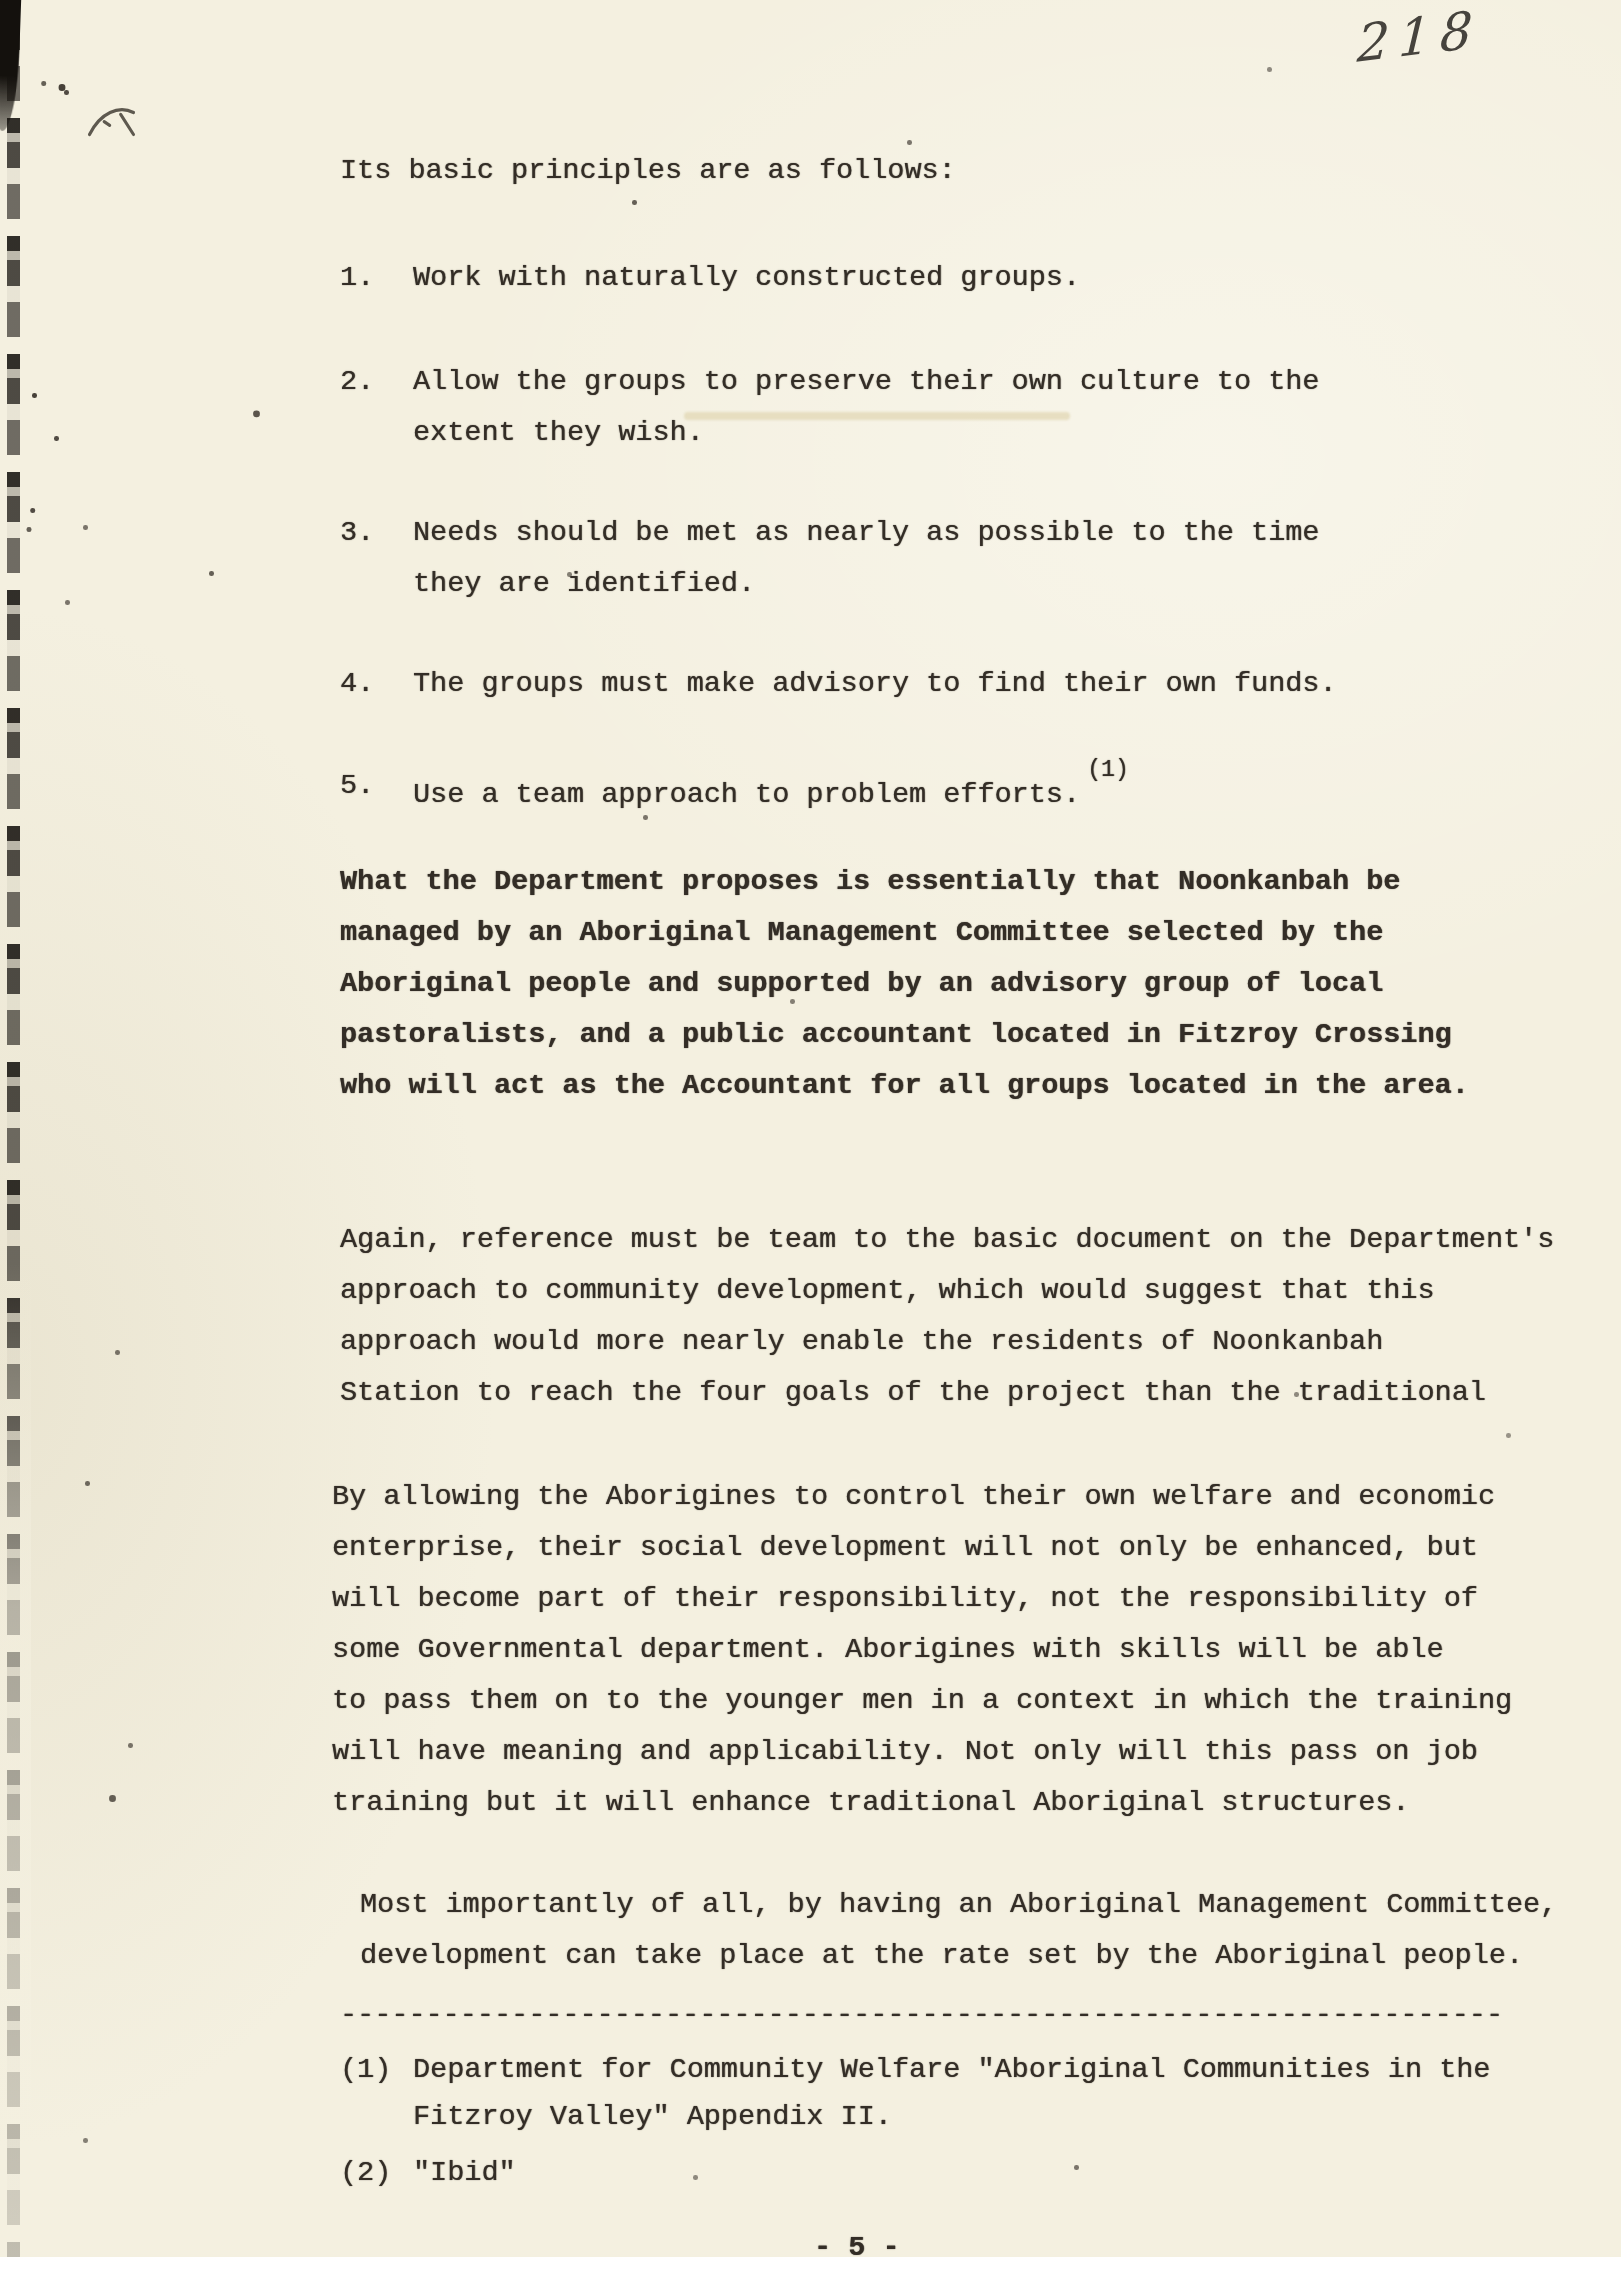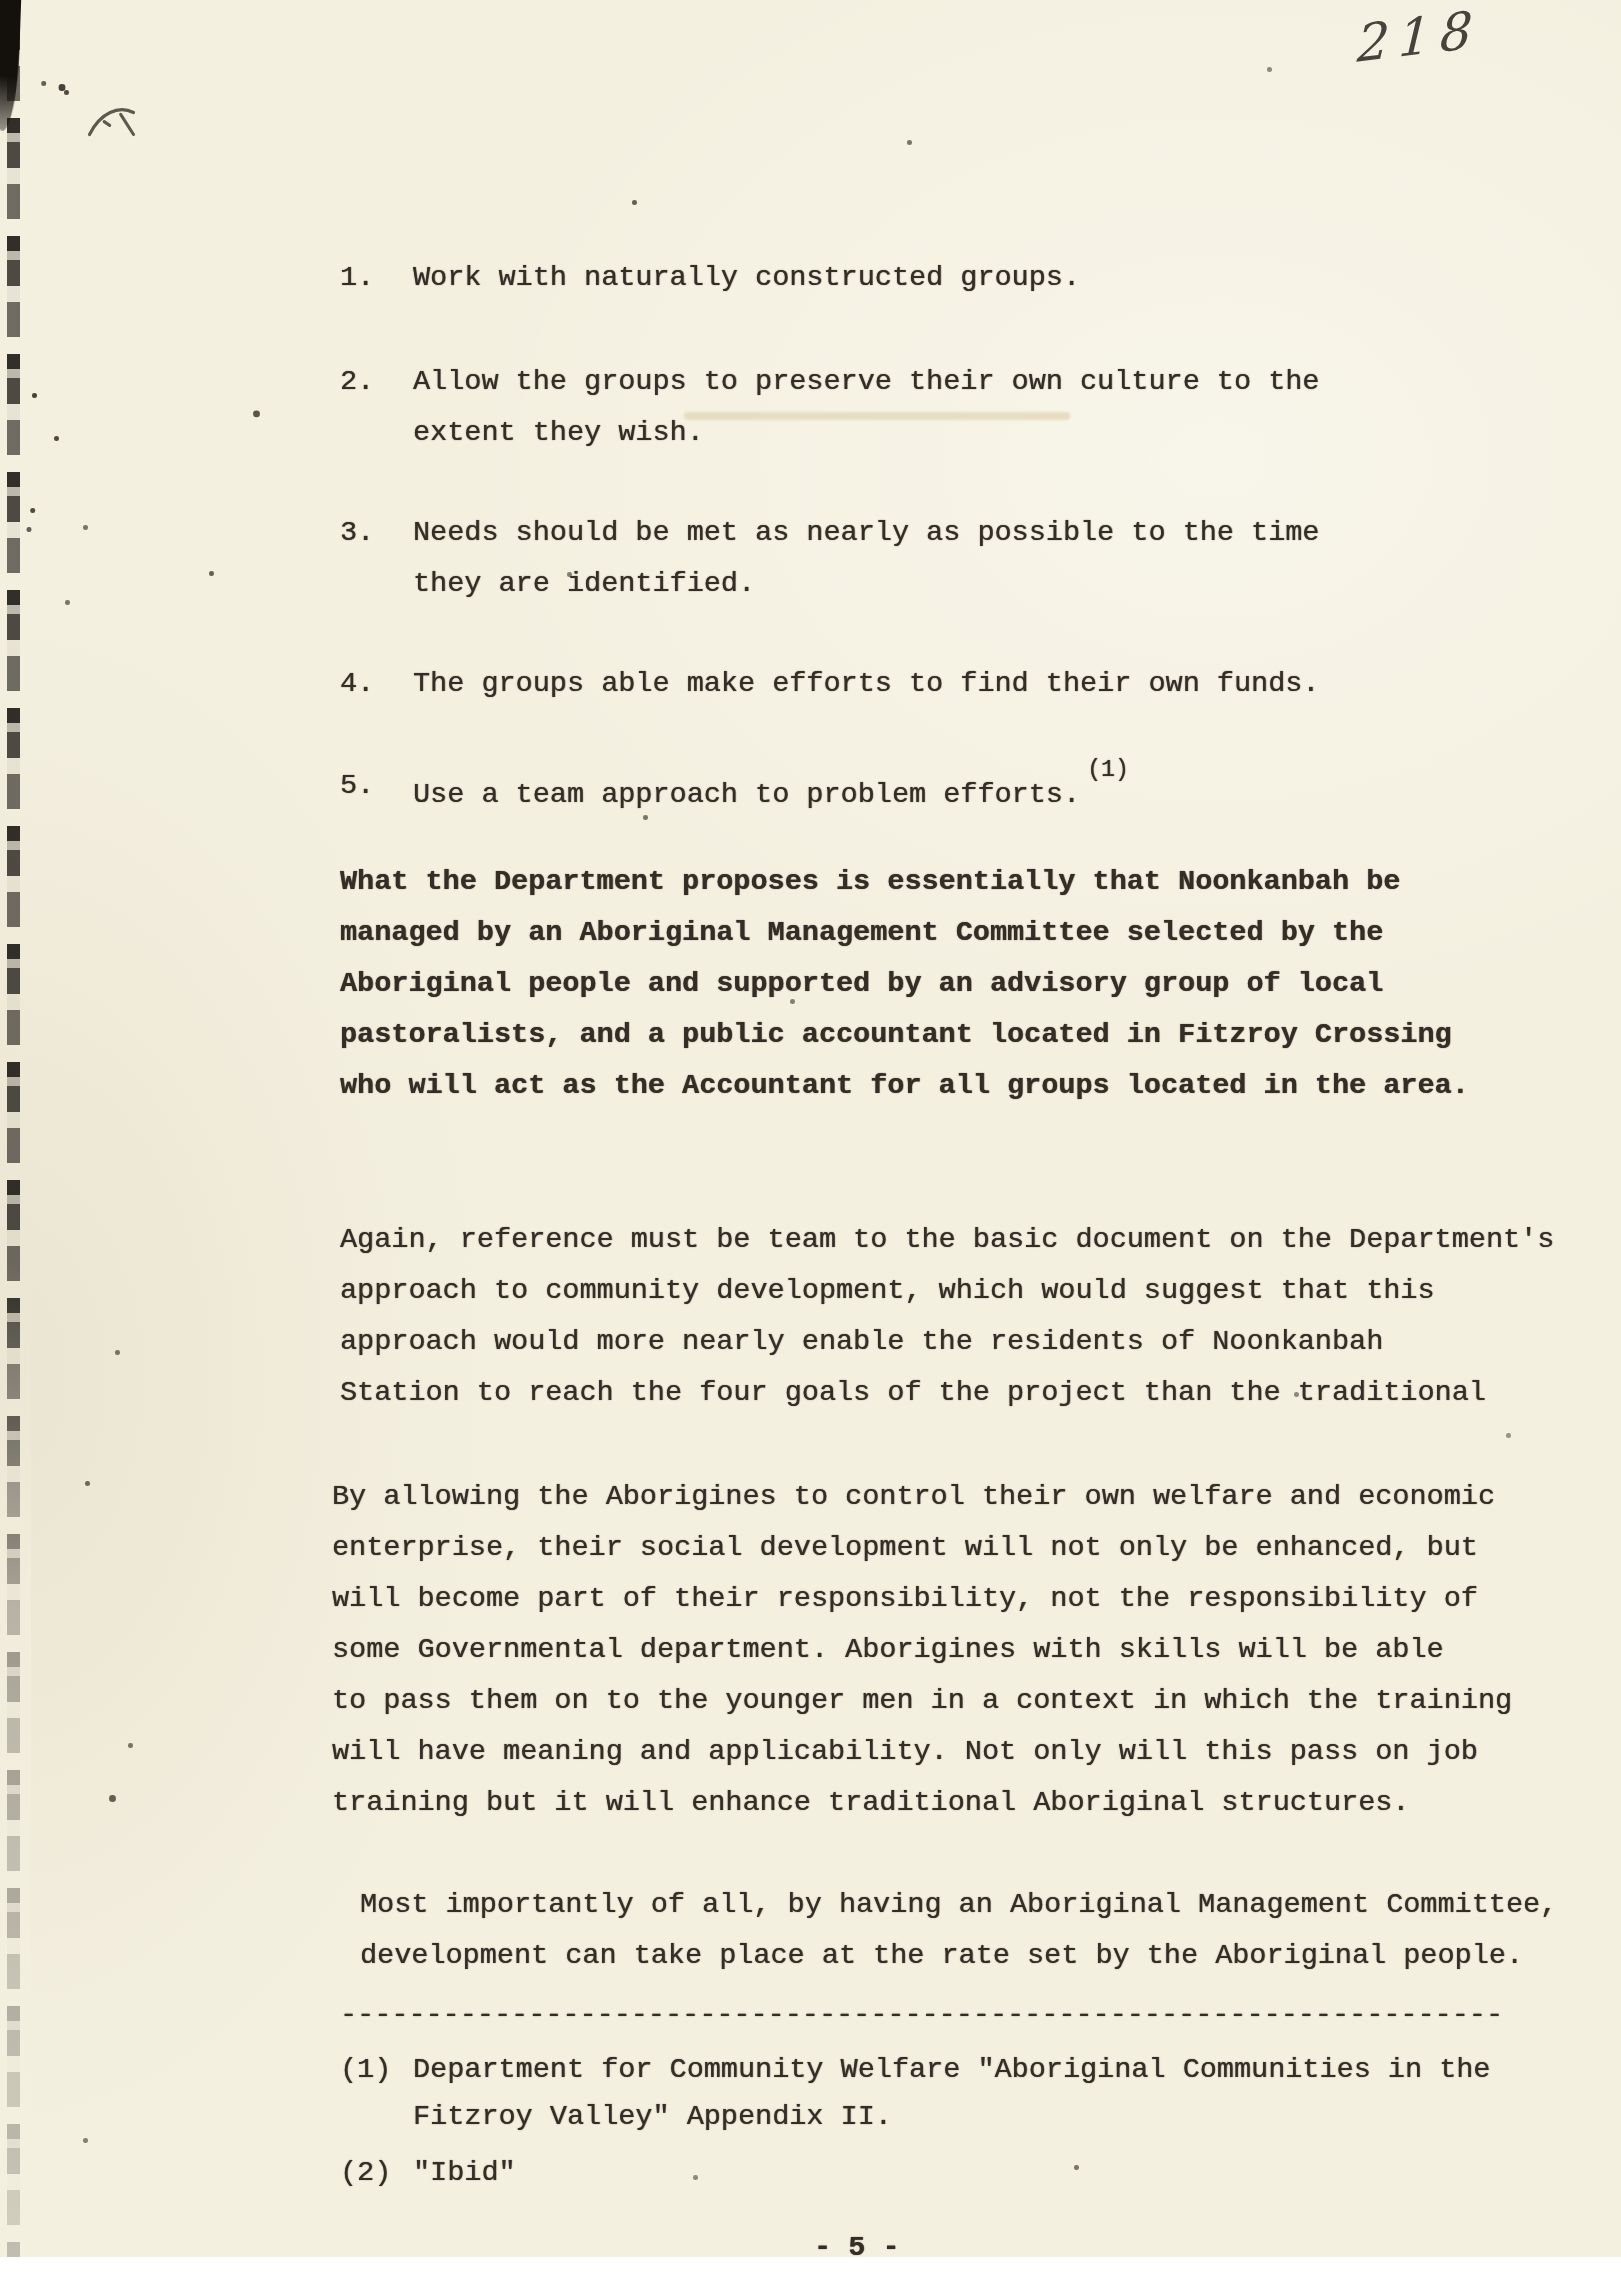--- a/index.html
+++ b/index.html
@@ -142,41 +142,42 @@
   <div class="corner-mark"></div>
   <div class="edge-fade"></div>
   <div class="specks"></div>
   <div class="smudge"></div>
   <svg class="scribble" width="66" height="59" viewBox="0 0 72 64">
     <path d="M6 44 C 18 20, 38 12, 54 20 M 40 22 l 14 22 M 22 30 l 6 4" fill="none" stroke="#39342c" stroke-width="3.4" stroke-linecap="round"></path>
   </svg>
 
   <div class="handwritten">218</div>
 
+  <div class="typed" style="left:340px; top:145px;">Its basic principles are as follows:</div>
 
   <div class="typed item-row" style="left:340px; top:252px; width:1231px;">
     <span class="item-num">1.</span>
     <span class="item-text">Work with naturally constructed groups.</span>
   </div>
 
   <div class="typed item-row" style="left:340px; top:356px; width:1231px;">
     <span class="item-num">2.</span>
     <span class="item-text">Allow the groups to preserve their own culture to the
 extent they wish.</span>
   </div>
 
   <div class="typed item-row" style="left:340px; top:507px; width:1231px;">
     <span class="item-num">3.</span>
     <span class="item-text">Needs should be met as nearly as possible to the time
 they are identified.</span>
   </div>
 
   <div class="typed item-row" style="left:340px; top:658px; width:1231px;">
     <span class="item-num">4.</span>
-    <span class="item-text">The groups able make efforts to find their own funds.</span>
+    <span class="item-text">The groups must make advisory to find their own funds.</span>
   </div>
 
   <div class="typed item-row" style="left:340px; top:760px; width:1276px;">
     <span class="item-num">5.</span>
     <span class="item-text"><span>Use a team approach to problem efforts.</span><sup class="fnref">(1)</sup></span>
   </div>
 
   <div class="typed" style="left:340px; top:856px; width:1276px;font-weight:bold;">What the Department proposes is essentially that Noonkanbah be
 managed by an Aboriginal Management Committee selected by the
 Aboriginal people and supported by an advisory group of local

